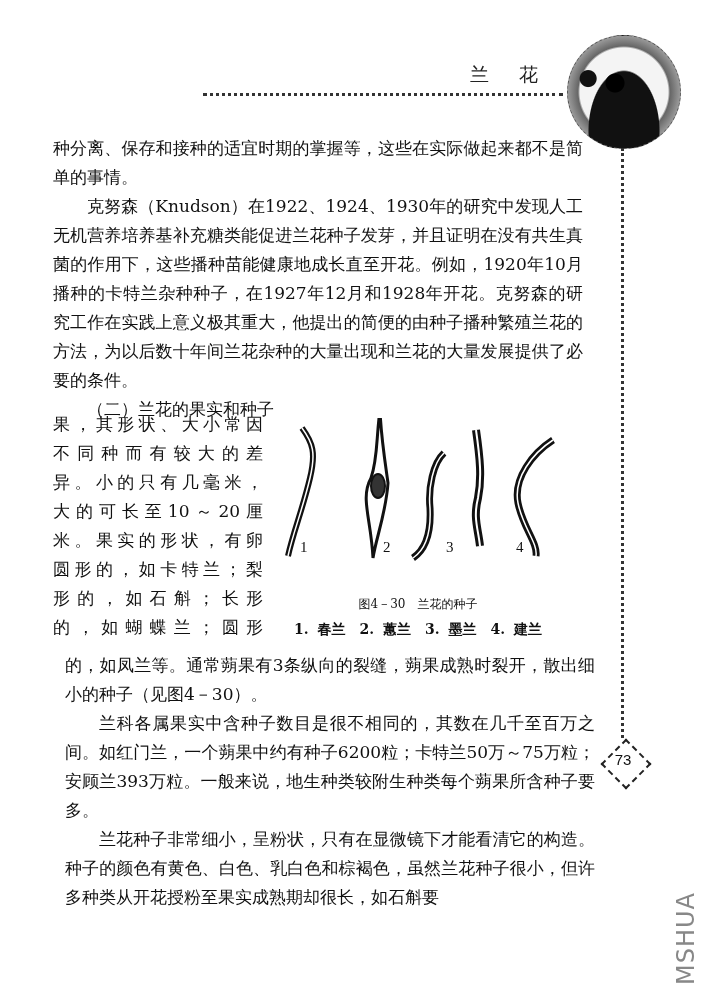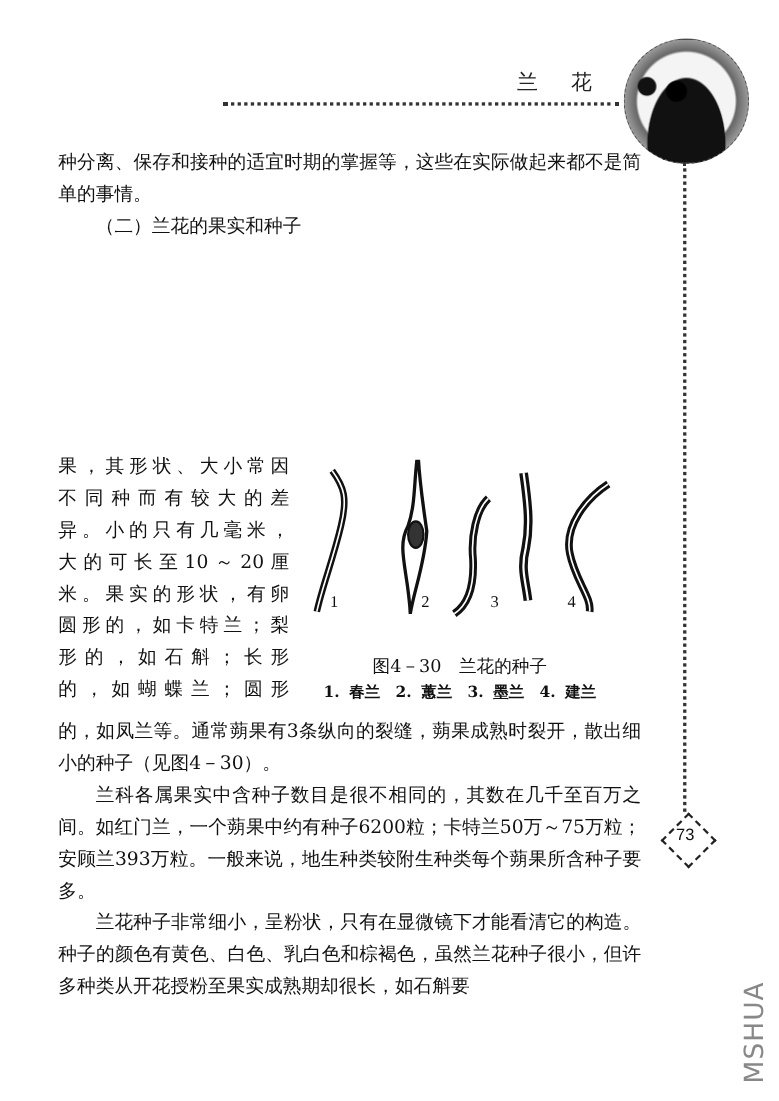--- a/index.html
+++ b/index.html
@@ -45,21 +45,21 @@
   .indent { text-indent: 2em; }
   .watermark {
     position: absolute; left: 672px; top: 985px; transform: rotate(-90deg); transform-origin: left top;
     font-family: "DejaVu Sans", sans-serif; font-size: 24px; color: #888; letter-spacing: 1px;
   }
   .figure {
     position: absolute; left: 268px; top: 418px; width: 300px; height: 230px;
   }
   .figure svg { position: absolute; left: 0; top: 0; }
   .fig-caption {
-    position: absolute; left: 0; top: 178px; width: 300px; text-align: center; font-size: 16px;
+    position: absolute; left: 0; top: 178px; width: 300px; text-align: center; font-size: 12px;
   }
   .fig-legend {
     position: absolute; left: 0; top: 203px; width: 300px; text-align: center; font-size: 14px;
     word-spacing: 4px;
     font-weight: bold;
   }
   .wrap-col { position: absolute; left: 53px; top: 410px; width: 210px; font-size: 17px; line-height: 29px; }
   .wrap-col p { margin: 0; text-align: justify; text-align-last: justify; }
 </style>
 </head>
@@ -69,20 +69,21 @@
 <div class="header-title">兰花</div>
 <div class="header-rule"></div>
 <div class="side-rule"></div>
 <div class="page-badge">
   <div class="diamond"></div>
   <div class="num">73</div>
 </div>
 
 <div class="text" style="top:134px;">
   <p>种分离、保存和接种的适宜时期的掌握等，这些在实际做起来都不是简单的事情。</p>
+  <p class="indent">克努森（Knudson）在1922、1924、1930年的研究中发现人工无机营养培养基补充糖类能促进兰花种子发芽，并且证明在没有共生真菌的作用下，这些播种苗能健康地成长直至开花。例如，1920年10月播种的卡特兰杂种种子，在1927年12月和1928年开花。克努森的研究工作在实践上意义极其重大，他提出的简便的由种子播种繁殖兰花的方法，为以后数十年间兰花杂种的大量出现和兰花的大量发展提供了必要的条件。</p>
   <p class="indent">（二）兰花的果实和种子</p>
 </div>
 
 <div class="wrap-col">
   <p>果，其形状、大小常因</p>
   <p>不同种而有较大的差</p>
   <p>异。小的只有几毫米，</p>
   <p>大的可长至10～20厘</p>
   <p>米。果实的形状，有卵</p>
   <p>圆形的，如卡特兰；梨</p>
@@ -108,19 +109,19 @@
       <text x="32" y="134">1</text>
       <text x="115" y="134">2</text>
       <text x="178" y="134">3</text>
       <text x="248" y="134">4</text>
     </g>
   </svg>
   <div class="fig-caption">图4－30　兰花的种子</div>
   <div class="fig-legend">1. 春兰　2. 蕙兰　3. 墨兰　4. 建兰</div>
 </div>
 
-<div class="text" style="top:651px;">
+<div class="text" style="top:651px;margin-left:12px;">
   <p>的，如凤兰等。通常蒴果有3条纵向的裂缝，蒴果成熟时裂开，散出细小的种子（见图4－30）。</p>
   <p class="indent">兰科各属果实中含种子数目是很不相同的，其数在几千至百万之间。如红门兰，一个蒴果中约有种子6200粒；卡特兰50万～75万粒；安顾兰393万粒。一般来说，地生种类较附生种类每个蒴果所含种子要多。</p>
   <p class="indent">兰花种子非常细小，呈粉状，只有在显微镜下才能看清它的构造。种子的颜色有黄色、白色、乳白色和棕褐色，虽然兰花种子很小，但许多种类从开花授粉至果实成熟期却很长，如石斛要</p>
 </div>
 
 <div class="watermark">MSHUA</div>
 
 </body></html>

